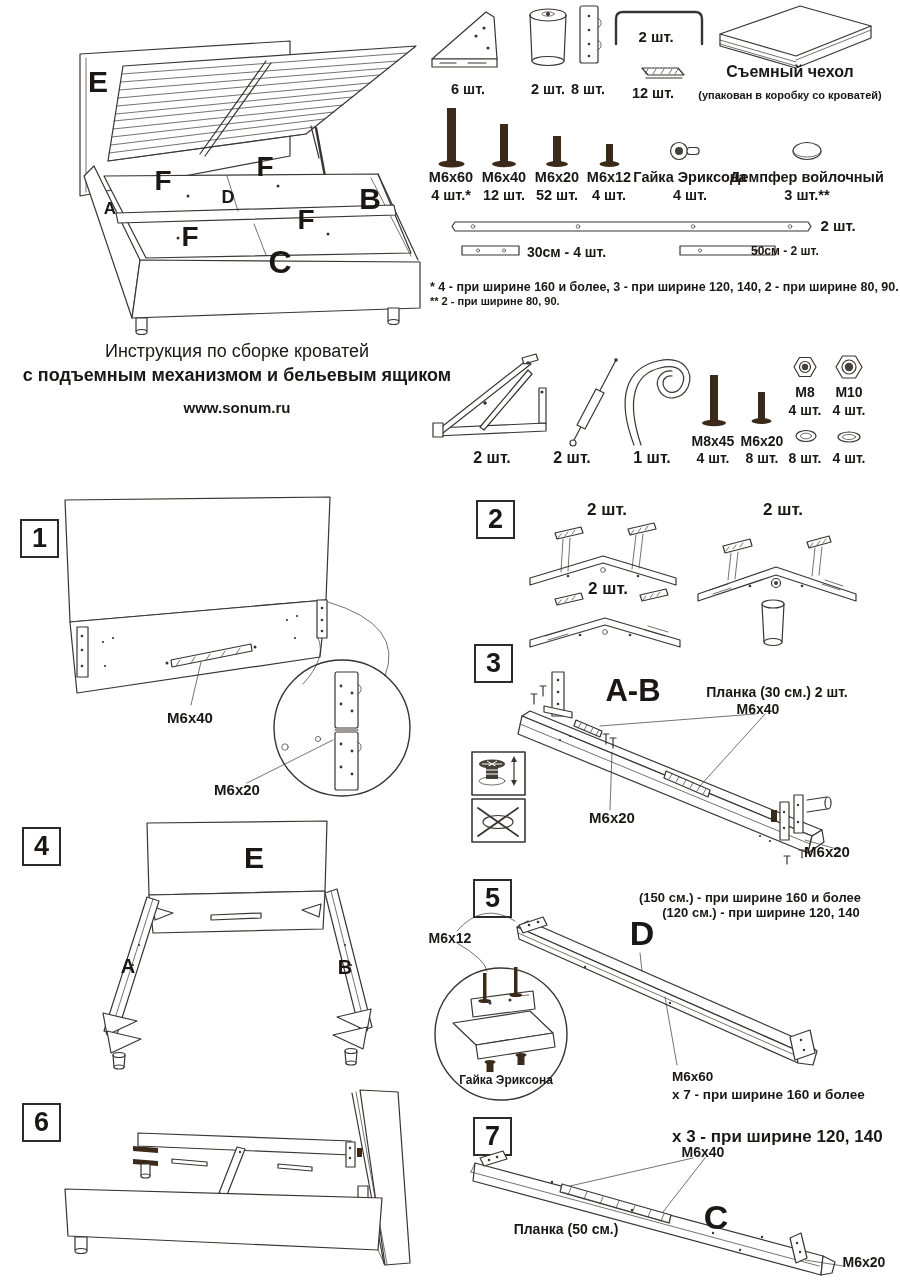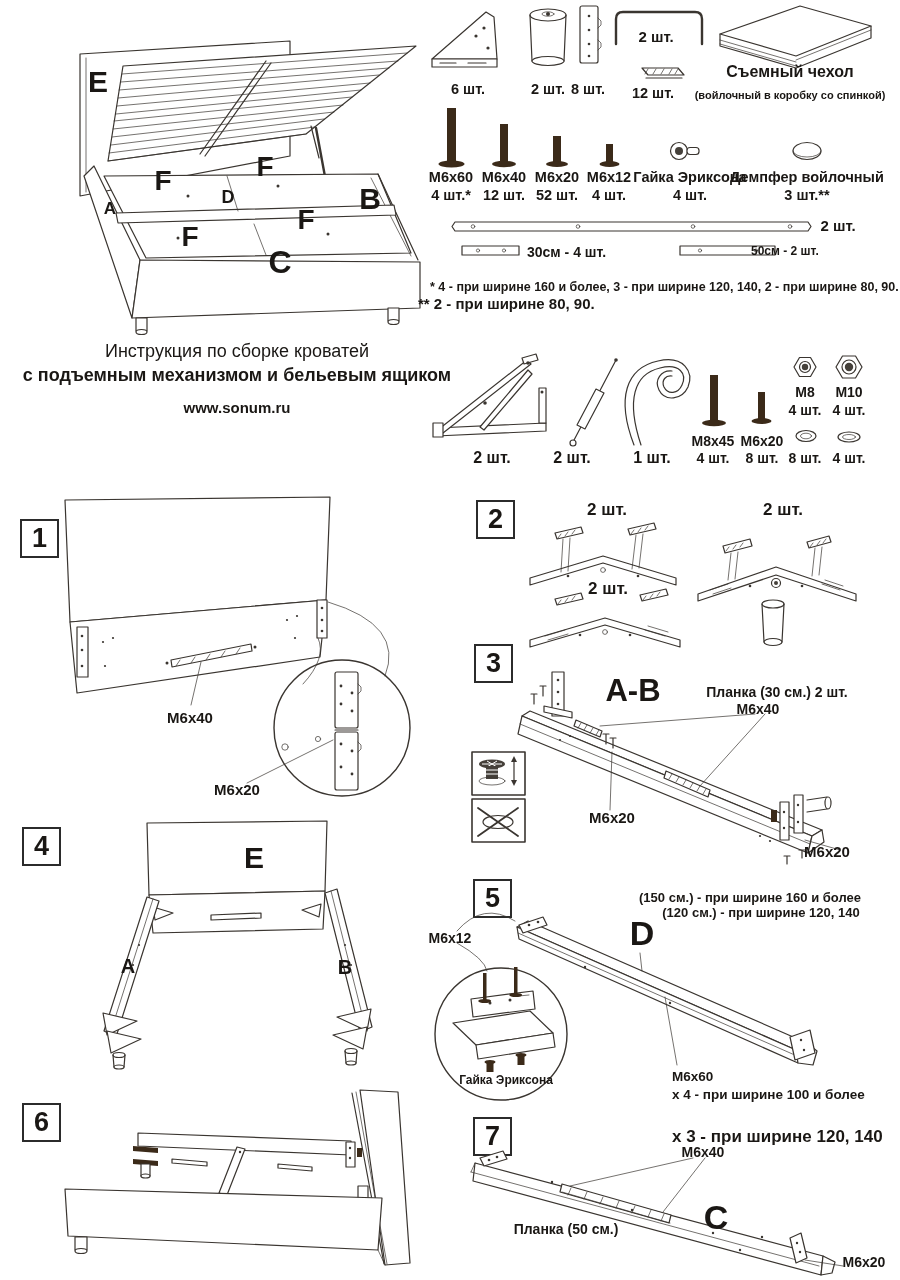--- a/index.html
+++ b/index.html
@@ -112,21 +112,21 @@
       <path class="ln" d="M292 30l0 12 76 22 75 -30 0 -12"></path>
       <path class="lt" d="M292 36l76 22M292 40l76 22M443 26l-75 30"></path>
     </g>
   </svg>
   <span class="lbl" style="left:468px;top:82px;font-size:14.5px">6 шт.</span>
   <span class="lbl" style="left:548px;top:82px;font-size:14.5px">2 шт.</span>
   <span class="lbl" style="left:588px;top:82px;font-size:14.5px">8 шт.</span>
   <span class="lbl" style="left:656px;top:29px;font-size:15px">2 шт.</span>
   <span class="lbl" style="left:653px;top:86px;font-size:14.5px">12 шт.</span>
   <span class="lbl" style="left:790px;top:64px;font-size:16px">Съемный чехол</span>
-  <span class="lbl" style="left:790px;top:90px;font-size:11px">(войлочный в коробку со спинкой)</span>
+  <span class="lbl" style="left:790px;top:90px;font-size:11px">(упакован в коробку со кроватей)</span>
 
   <svg class="abs" style="left:428px;top:104px" width="472" height="100" viewBox="0 0 472 100">
     <rect class="dk" x="19" y="4" width="9" height="55"></rect>
     <ellipse class="dk" cx="23.5" cy="60" rx="13" ry="3.5"></ellipse>
     <rect class="dk" x="72" y="20" width="8" height="39"></rect>
     <ellipse class="dk" cx="76" cy="60" rx="12" ry="3.2"></ellipse>
     <rect class="dk" x="125" y="32" width="8" height="27"></rect>
     <ellipse class="dk" cx="129" cy="60" rx="11" ry="3"></ellipse>
     <rect class="dk" x="178" y="40" width="7" height="19"></rect>
     <ellipse class="dk" cx="181.5" cy="60" rx="10" ry="3"></ellipse>
@@ -169,21 +169,21 @@
     <g>
       <polygon class="fw" points="252,32 347,32 347,41 252,41"></polygon>
       <circle class="lt" cx="272" cy="36.5" r="1.6" fill="none"></circle>
         <circle class="lt" cx="328" cy="36.5" r="1.6" fill="none"></circle>
     </g>
   </svg>
   <span class="lbl" style="left:838px;top:218px;font-size:15px">2 шт.</span>
   <span class="lbl ll" style="left:527px;top:245px;font-size:14px">30см - 4 шт.</span>
   <span class="lbl ll" style="left:751px;top:245px;font-size:12px">50см - 2 шт.</span>
   <span class="lbl ll" style="left:430px;top:281px;font-size:12.5px">* 4 - при ширине 160 и более, 3 - при ширине 120, 140, 2 - при ширине 80, 90.</span>
-  <span class="lbl ll" style="left:418px;top:296px;font-size:15px">** 2 - при ширине 80, 90.</span>
+  <span class="lbl ll" style="left:430px;top:296px;font-size:11px">** 2 - при ширине 80, 90.</span>
 
   <svg class="abs" style="left:428px;top:330px" width="472" height="145" viewBox="0 0 472 145">
     <g>
       <polygon class="fw" points="8,98 118,93 118,101 8,106"></polygon>
       <polygon class="fw" points="111,58 118,58 118,93 111,93"></polygon>
       <polygon class="fw" points="11,99 99,30 103,34 15,103"></polygon>
       <polygon class="fw" points="52,97 100,40 104,44 56,100"></polygon>
       <polygon class="fw" points="94,28 108,24 110,30 96,34"></polygon>
       <rect class="fw" x="5" y="93" width="10" height="14"></rect>
       <circle class="dot" cx="57" cy="73" r="1.8"></circle>
@@ -471,21 +471,21 @@
       <rect class="dk" x="51.5" y="188" width="7" height="9"></rect>
     <ellipse class="dk" cx="86" cy="180" rx="5.5" ry="2"></ellipse>
       <rect class="dk" x="82.5" y="181" width="7" height="9"></rect>
   </svg>
   <span class="lbl" style="left:750px;top:891px;font-size:13px">(150 см.) - при ширине 160 и более</span>
   <span class="lbl" style="left:761px;top:906px;font-size:13px">(120 см.) - при ширине 120, 140</span>
   <span class="lbl" style="left:642px;top:916px;font-size:34px">D</span>
   <span class="lbl" style="left:450px;top:931px;font-size:14px">M6x12</span>
   <span class="lbl" style="left:506px;top:1074px;font-size:12px">Гайка Эриксона</span>
   <span class="lbl ll" style="left:672px;top:1070px;font-size:13.5px">M6x60</span>
-  <span class="lbl ll" style="left:672px;top:1088px;font-size:13.5px">х 4 - при ширине 100 и более</span>
+  <span class="lbl ll" style="left:672px;top:1088px;font-size:13.5px">х 7 - при ширине 160 и более</span>
   <span class="lbl ll" style="left:672px;top:1128px;font-size:17px">х 3 - при ширине 120, 140</span>
 
   <div class="numbox" style="left:22px;top:1103px">
     <span>6</span>
   </div>
   <svg class="abs" style="left:15px;top:1090px" width="430" height="190" viewBox="0 0 430 190">
 
     <polygon class="fw" points="345,0 383,2 395,173 370,175"></polygon>
     <line class="ln" x1="337" y1="3" x2="369" y2="174"></line>
     <line class="lt" x1="341" y1="2" x2="372" y2="174"></line>

